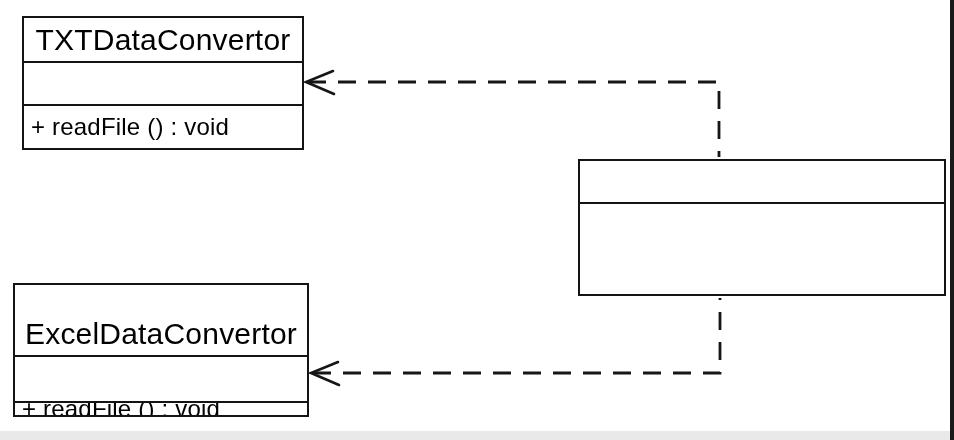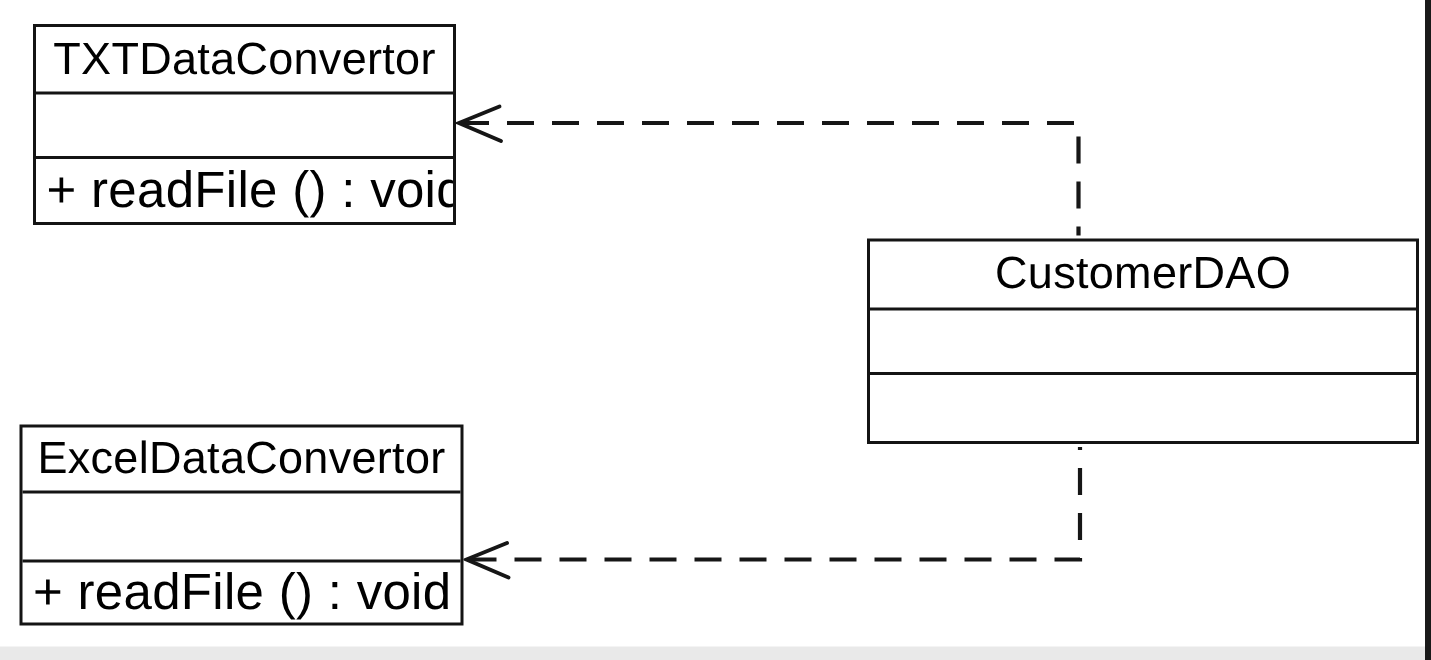--- a/index.html
+++ b/index.html
@@ -57,21 +57,21 @@
   .uml-class .attrs {
     box-sizing: border-box;
     border-bottom: 2.5px solid #141414;
   }
   .uml-class .methods {
     box-sizing: border-box;
     flex: 1;
     display: flex;
     align-items: center;
     padding-left: 7px;
-    font-size: 34px;
+    font-size: 24px;
     letter-spacing: 0.2px;
     white-space: nowrap;
     overflow: hidden;
   }
   .right-border {
     position: absolute;
     left: 950px;
     top: 0;
     width: 4px;
     height: 440px;
@@ -104,26 +104,25 @@
 
   <div class="uml-class" style="left:22px; top:16px; width:282px; height:134px;">
     <div class="title" style="height:45px;">TXTDataConvertor</div>
     <div class="attrs" style="height:43px;"></div>
     <div class="methods">
       <span>+ readFile () : void</span>
     </div>
   </div>
 
   <div class="uml-class" style="left:578px; top:159px; width:368px; height:137px;">
-    <div class="title" style="height:46px;">CustomerDAO</div>
     <div class="attrs" style="height:43px;"></div>
   </div>
 
   <div class="uml-class" style="left:13px; top:283px; width:296px; height:134px;">
-    <div class="title" style="height:44px;">ExcelDataConvertor</div>
+    <div class="title" style="height:44px;margin-top:28px;">ExcelDataConvertor</div>
     <div class="attrs" style="height:46px;"></div>
     <div class="methods">
       <span>+ readFile () : void</span>
     </div>
   </div>
 
   <div class="bottom-strip"></div>
   <div class="right-border"></div>
 
 </div>

